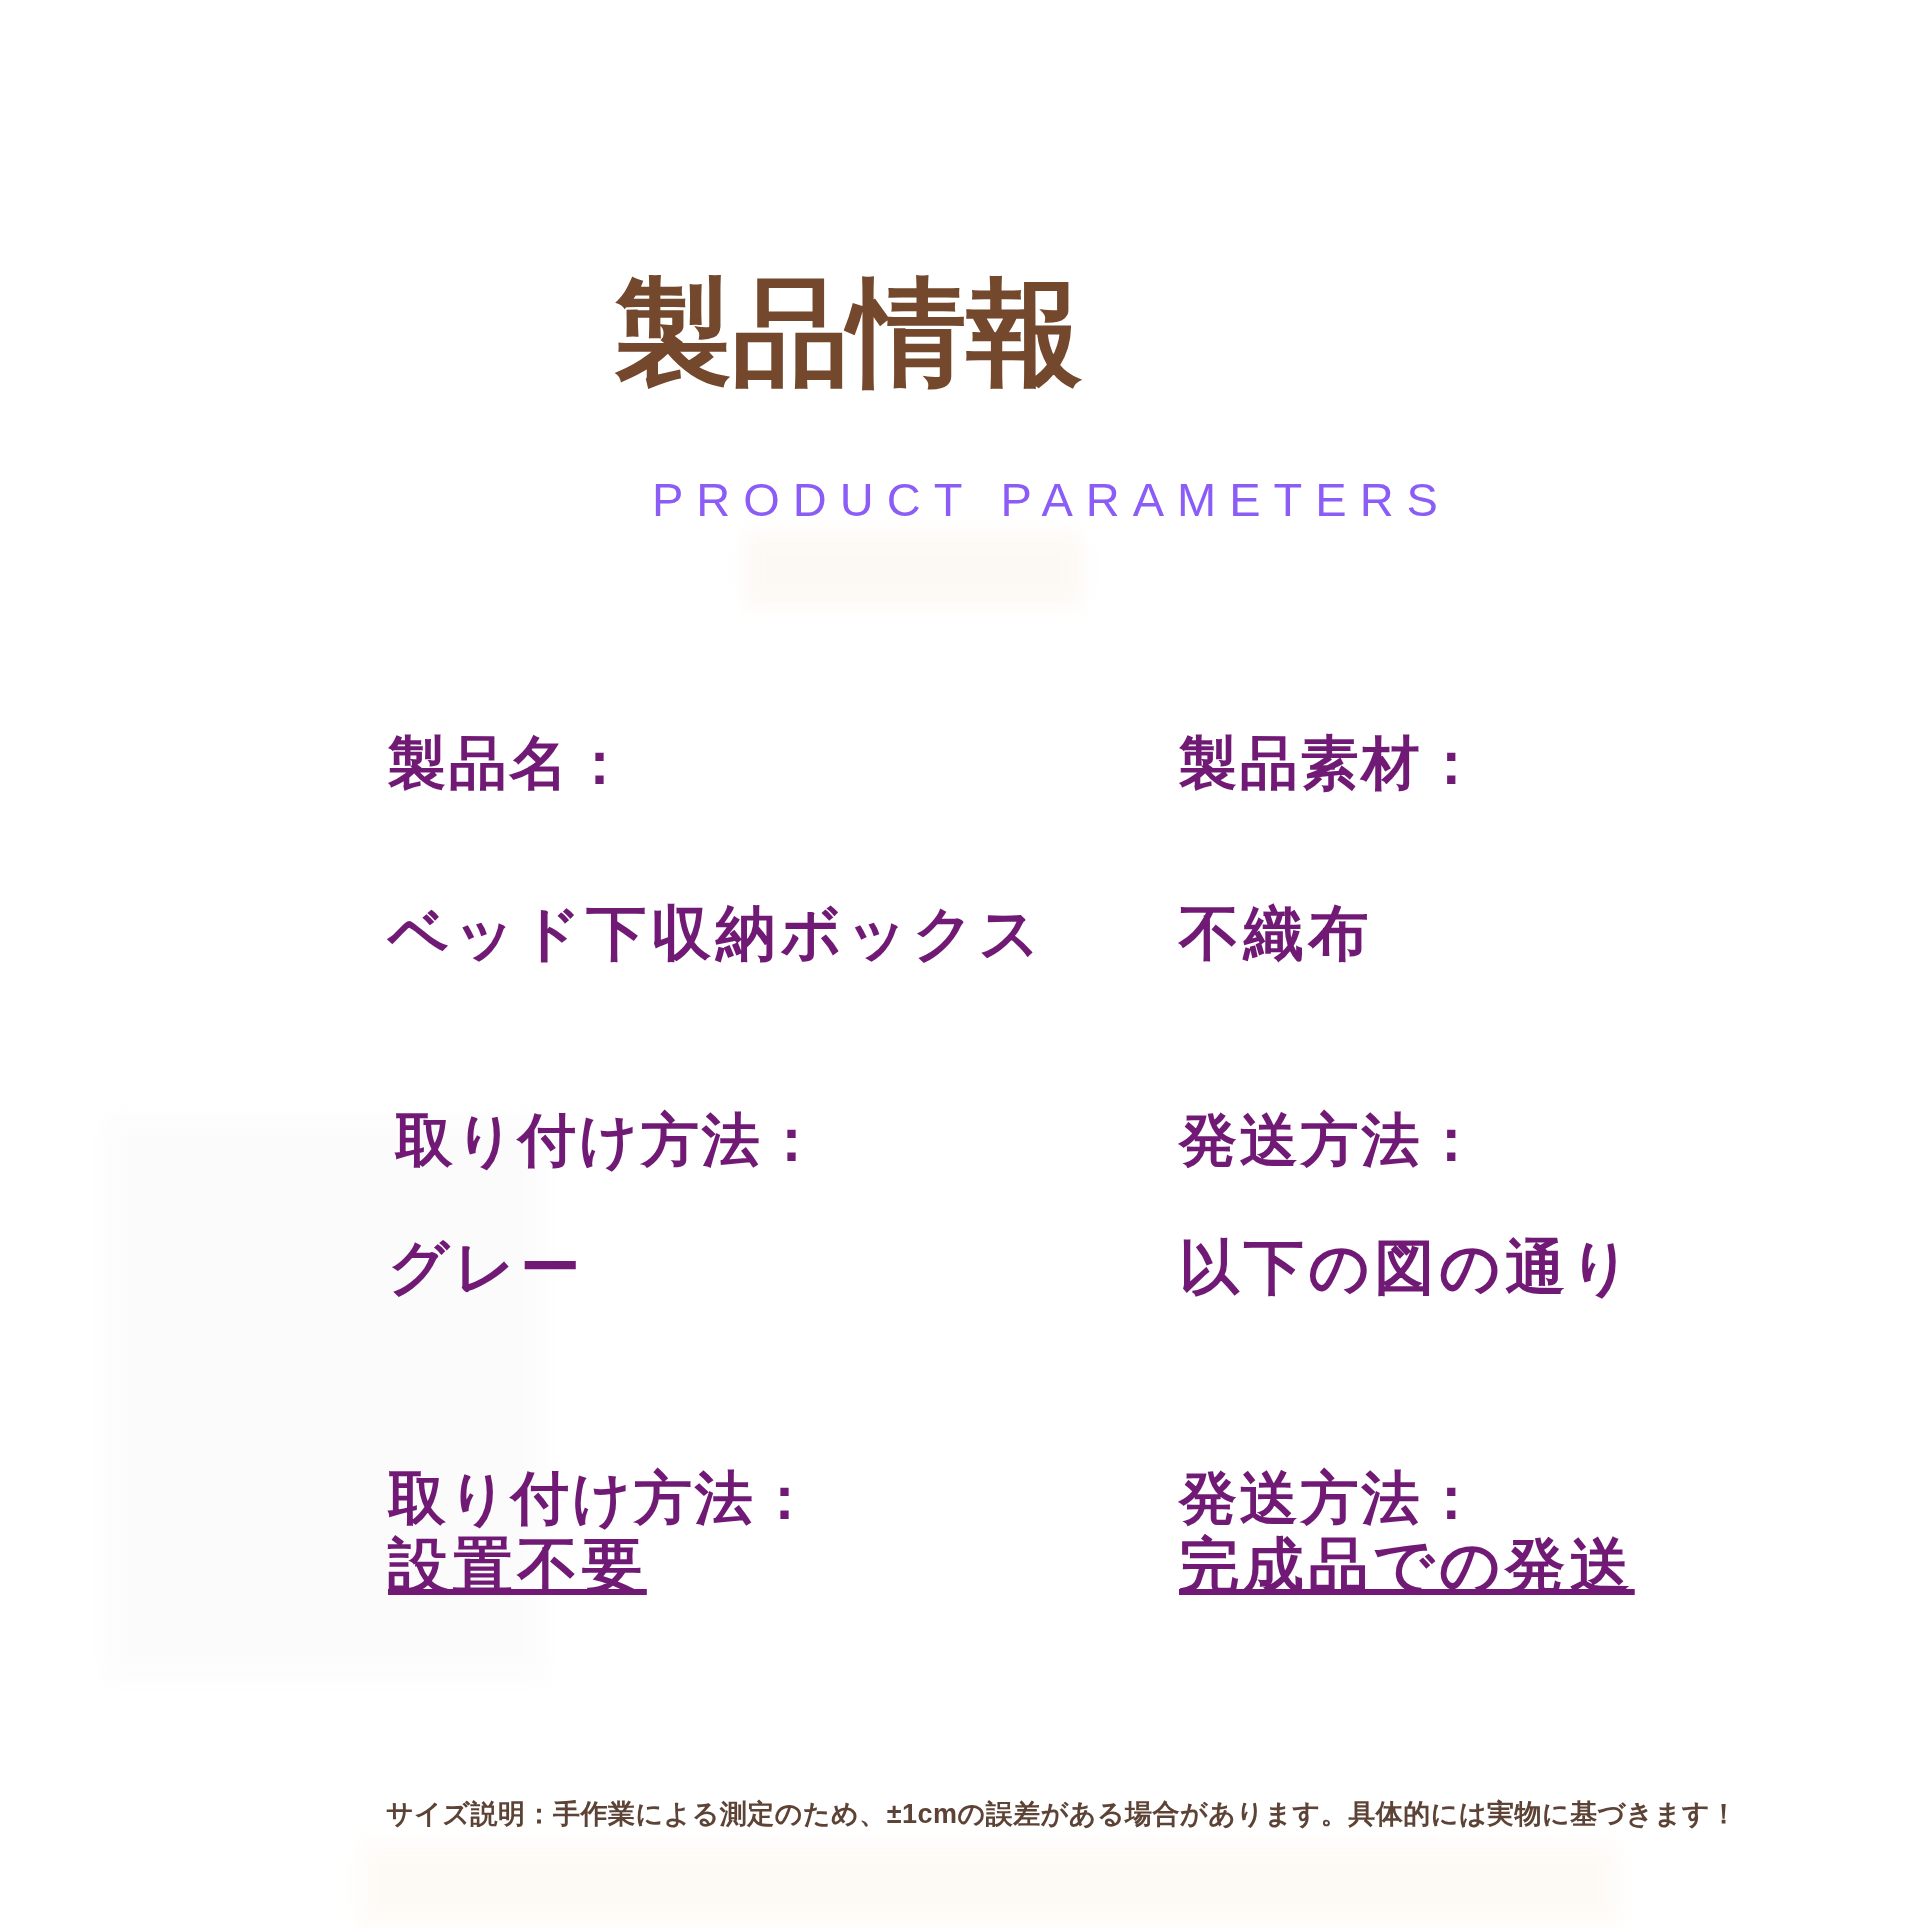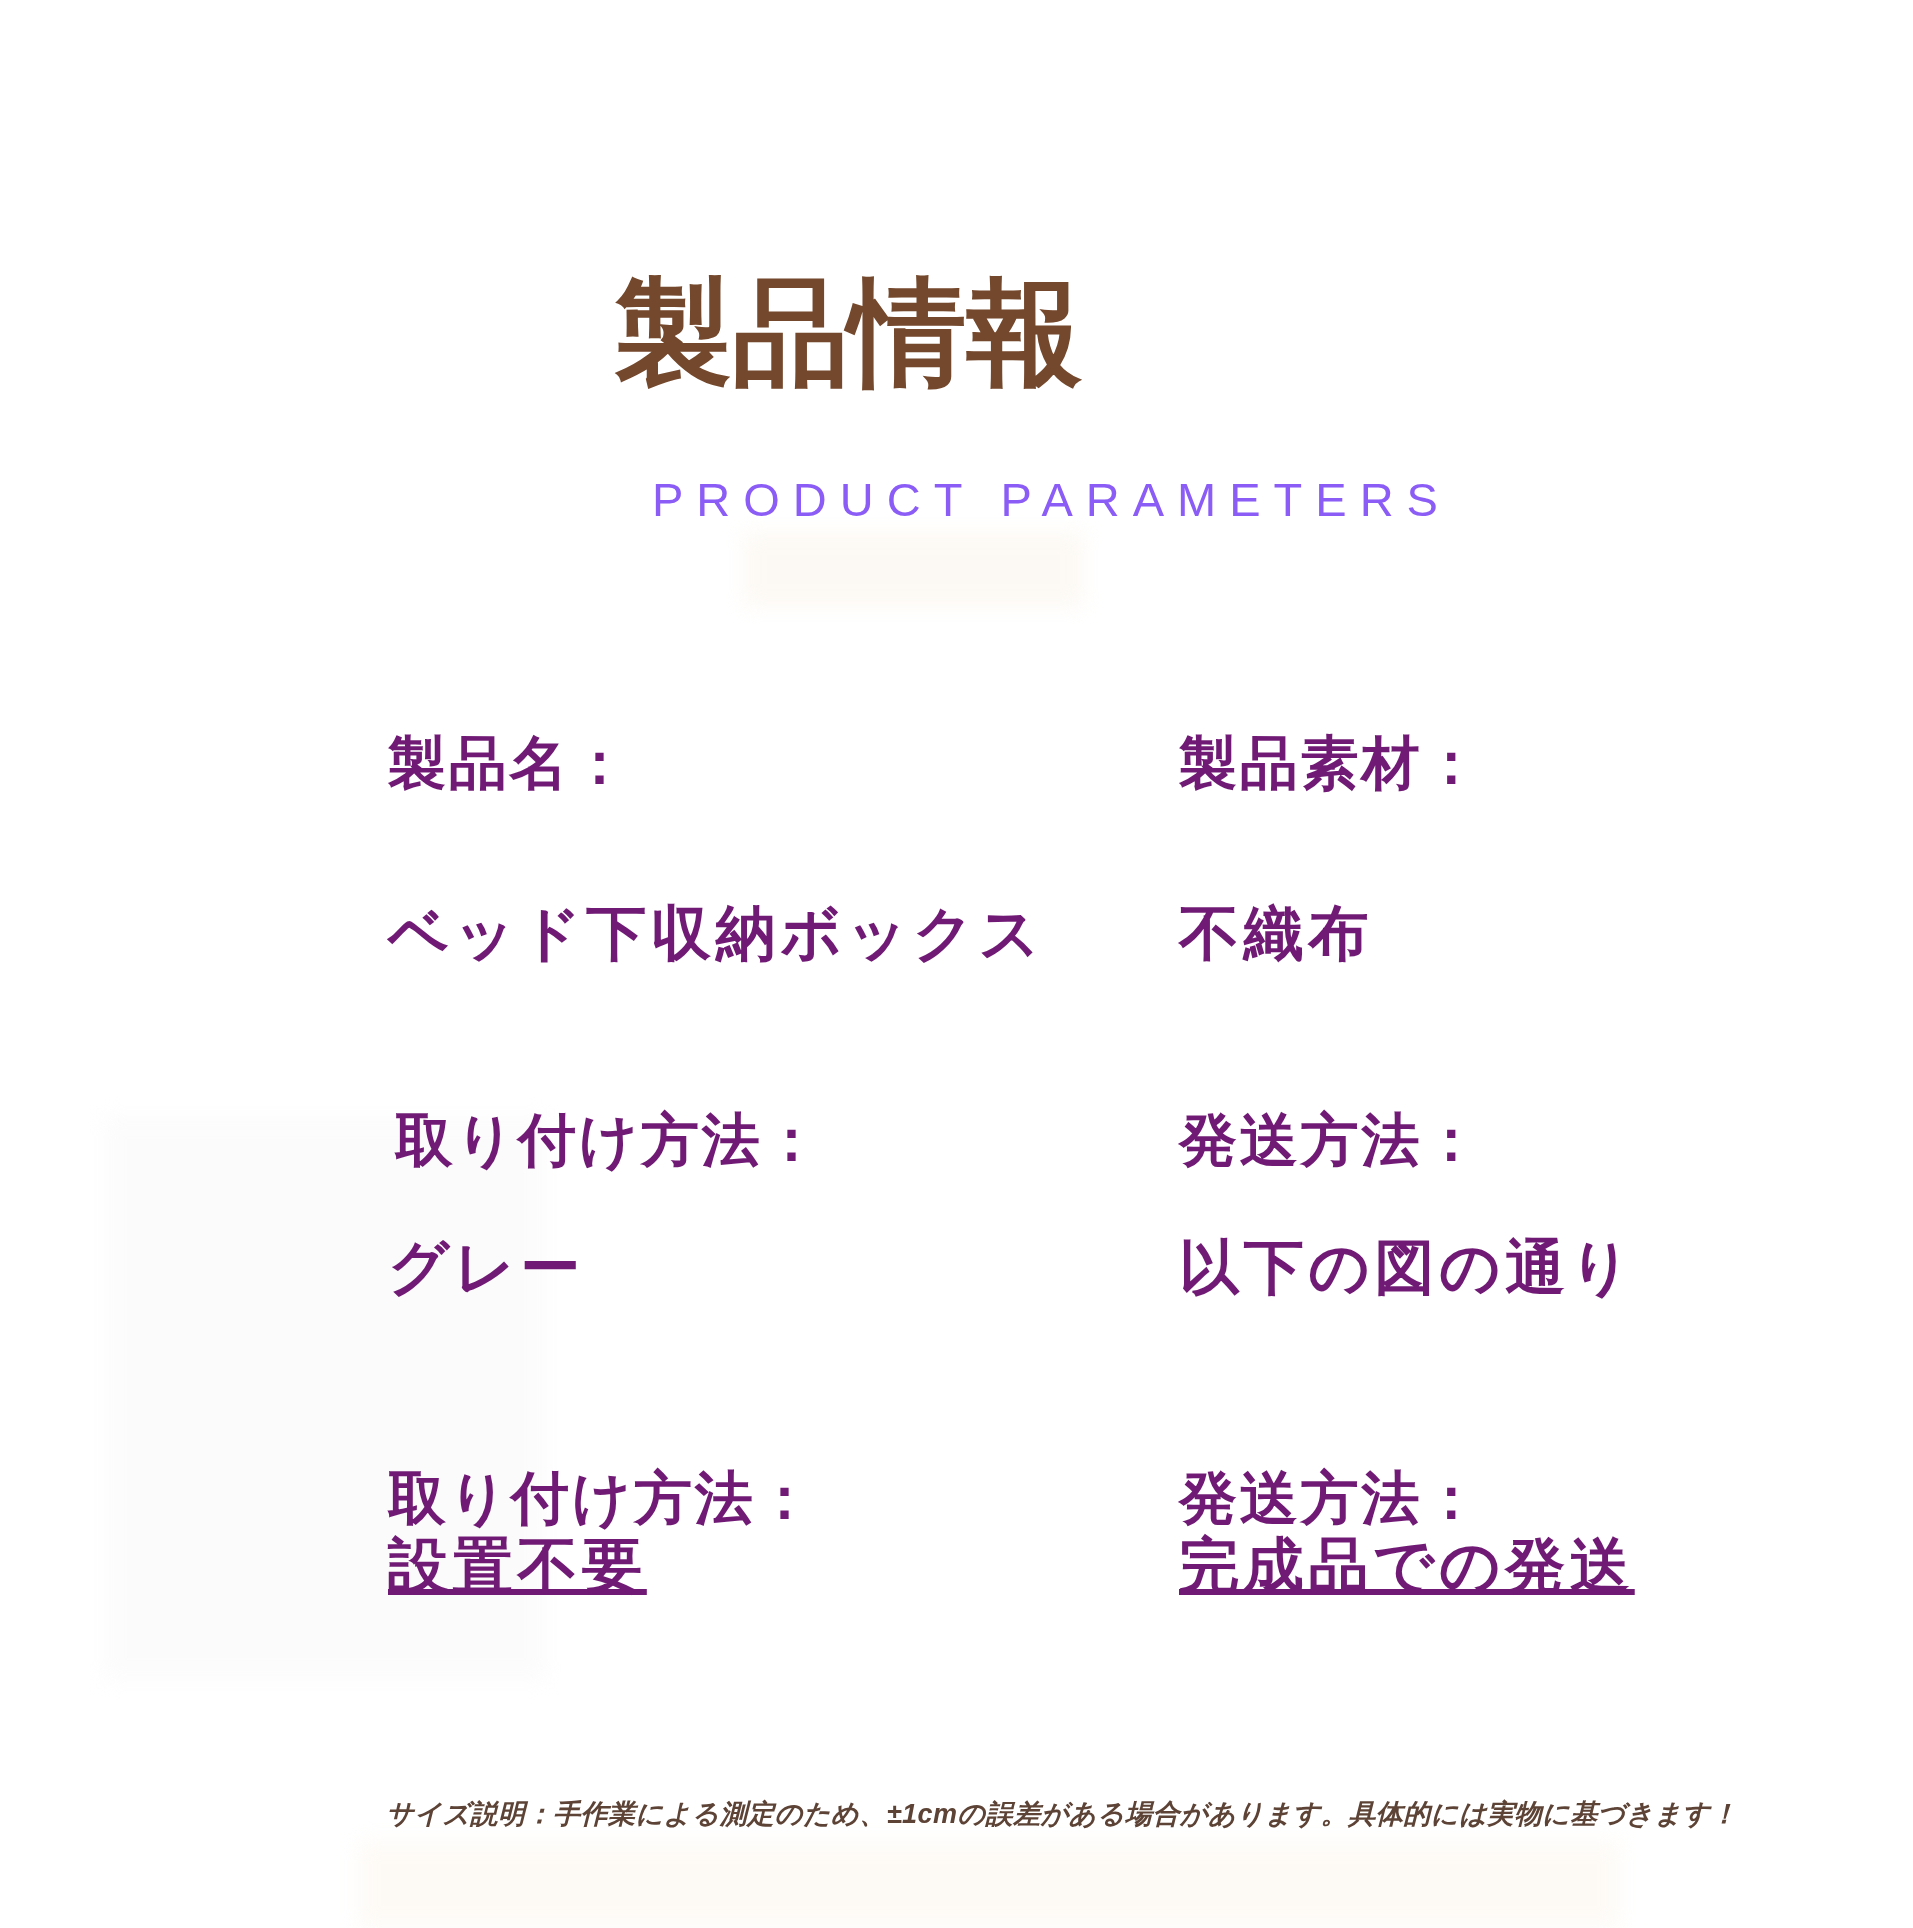--- a/index.html
+++ b/index.html
@@ -60,21 +60,20 @@
   .r3-value { top: 1536px; text-decoration: underline; }
   .indent2 { left: 395px; }
 
   .footnote {
     left: 386px; top: 1798px;
     font-size: 27px;
     font-weight: 700;
     letter-spacing: 0.5px;
     color: #5d4336;
     line-height: 1.2;
-    font-style: italic;
   }
 </style>
 </head>
 <body>
 
 <div class="bg-patch patch-top"></div>
 <div class="bg-patch patch-left"></div>
 <div class="bg-patch patch-bottom"></div>
 
 <h1 class="abs page-title" style="margin:8px;text-align:center;">製品情報</h1>

